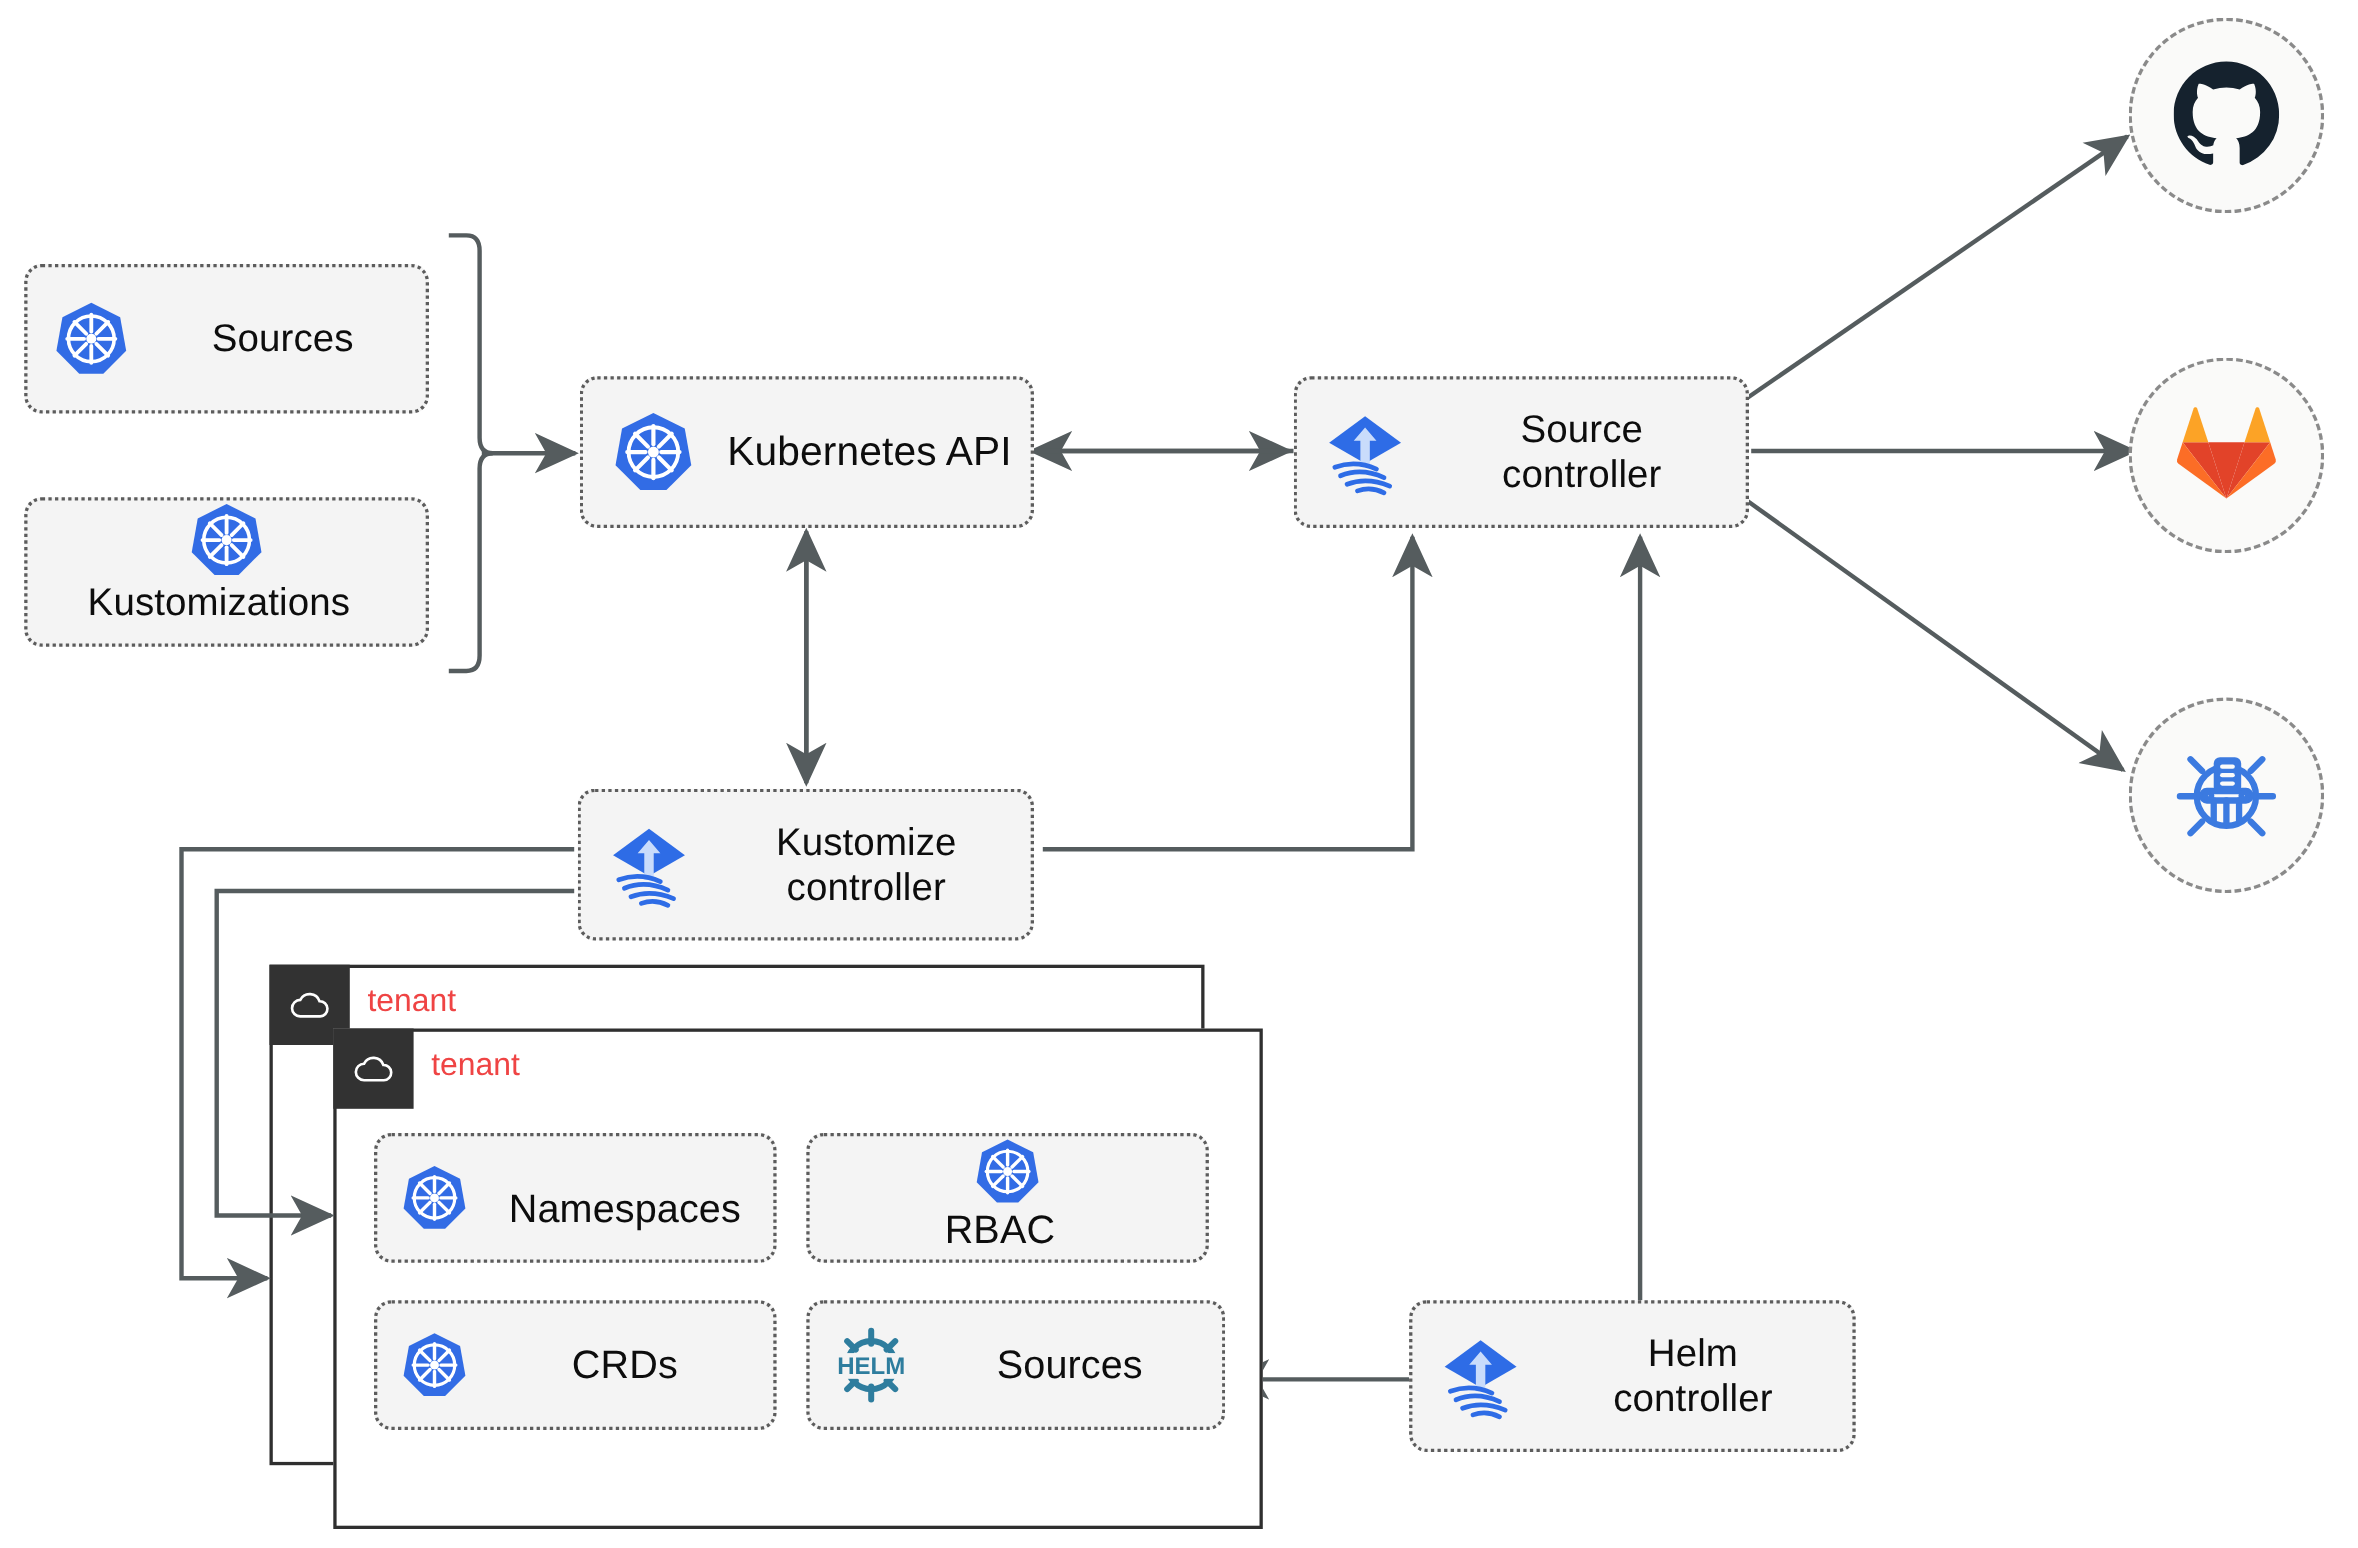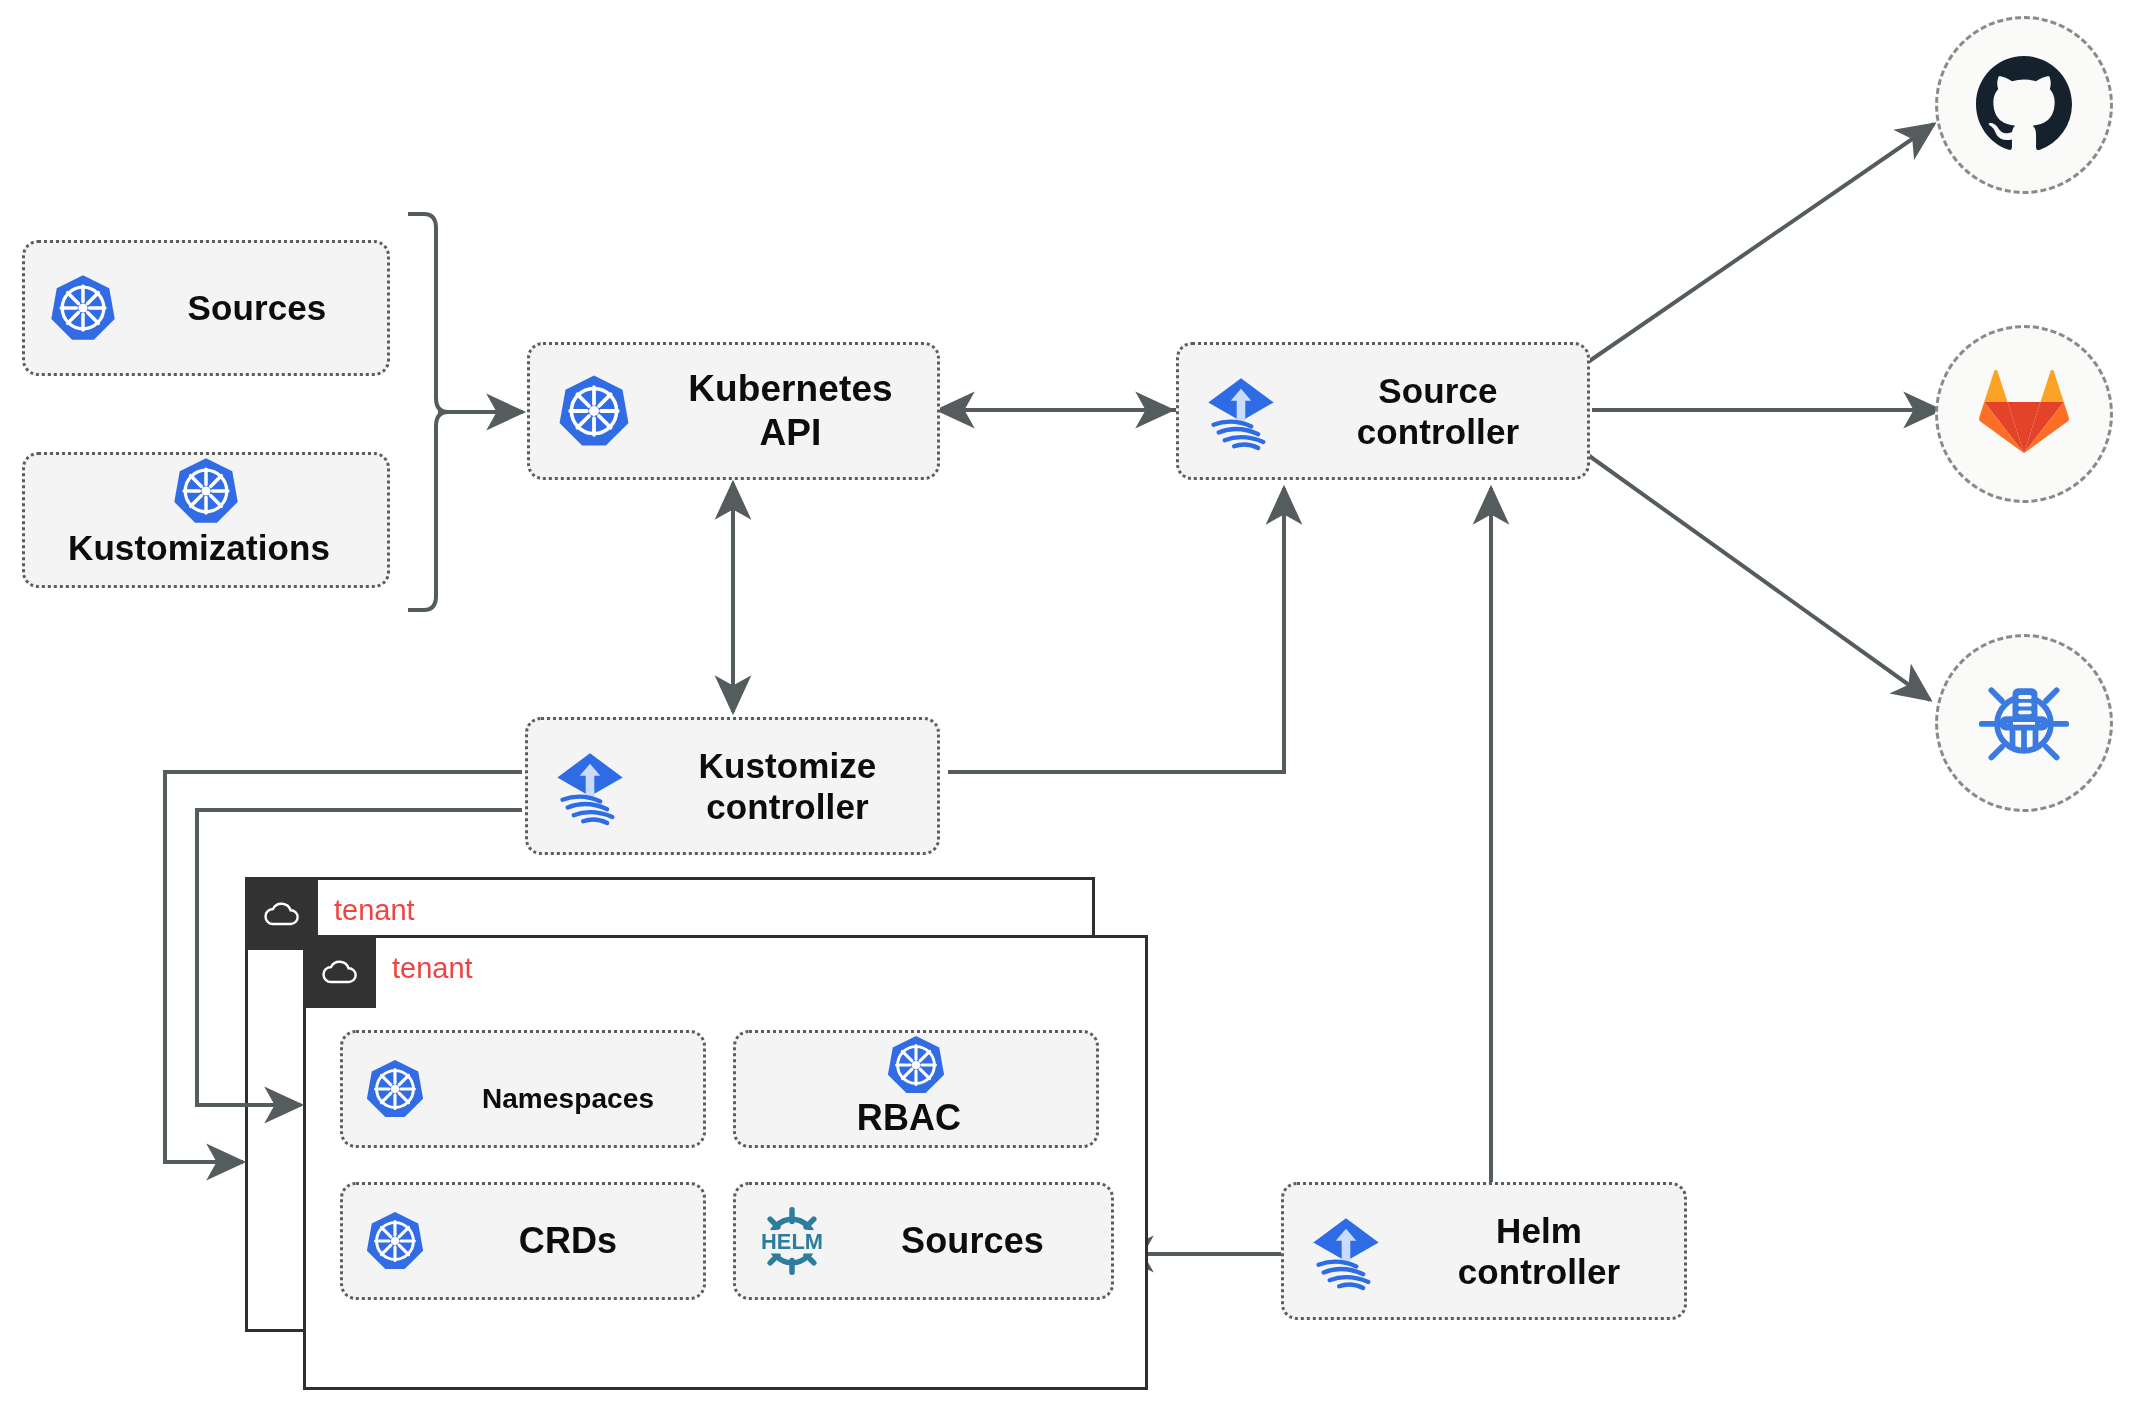--- a/index.html
+++ b/index.html
@@ -13,21 +13,21 @@
     border:3px dotted #5c5c5c;
     border-radius:16px;
     display:flex;align-items:center;
     box-sizing:border-box;
     z-index:5;
   }
   .node .ico{flex:0 0 auto;display:flex;align-items:center;justify-content:center;}
   .node .lbl{
     flex:1 1 auto;text-align:center;color:#0d0d0d;
     font-size:35px;line-height:1.18;letter-spacing:.1px;
-    padding-right:14px;white-space:pre-line;font-weight:bold;
+    padding-right:14px;white-space:pre-line;
   }
 
   
   .circ{
     position:absolute;border:3px dashed #8a8a8a;border-radius:50%;
     background:#fafaf9;display:flex;align-items:center;justify-content:center;
     z-index:5;
   }
 
   
@@ -247,21 +247,21 @@
               <line x1="4.2" y1="4.2" x2="14" y2="14"></line>
             <line x1="0" y1="6" x2="0" y2="20"></line>
               <line x1="-4.2" y1="4.2" x2="-14" y2="14"></line>
             <line x1="-6" y1="0" x2="-20" y2="0"></line>
               <line x1="-4.2" y1="-4.2" x2="-14" y2="-14"></line>
           </g>
           <circle r="19" fill="none" stroke="#fff" stroke-width="3"></circle>
         </g>
       </svg>
     </span>
-    <span class="lbl" style="font-size:28px;margin-top:20px;">Namespaces</span>
+    <span class="lbl" style="font-size:36px;margin-top:20px;">Namespaces</span>
   </div>
 
   <div class="node" style="left:733px;top:1030px;width:366px;height:118px;z-index:6;flex-direction:column;">
     <span class="ico" style="width:104px;">
       <svg width="62" height="64" viewBox="0 0 64 64">
         <path fill="#326ce5" d="M32 2 L56 14 L61 42 L42 61 L22 61 L3 42 L8 14 Z"></path>
         <g fill="#fff" transform="translate(32,32)">
           <circle r="4.2"></circle>
           <g stroke="#fff" stroke-width="3.2" stroke-linecap="round">
             <line x1="0" y1="-6" x2="0" y2="-20"></line>

